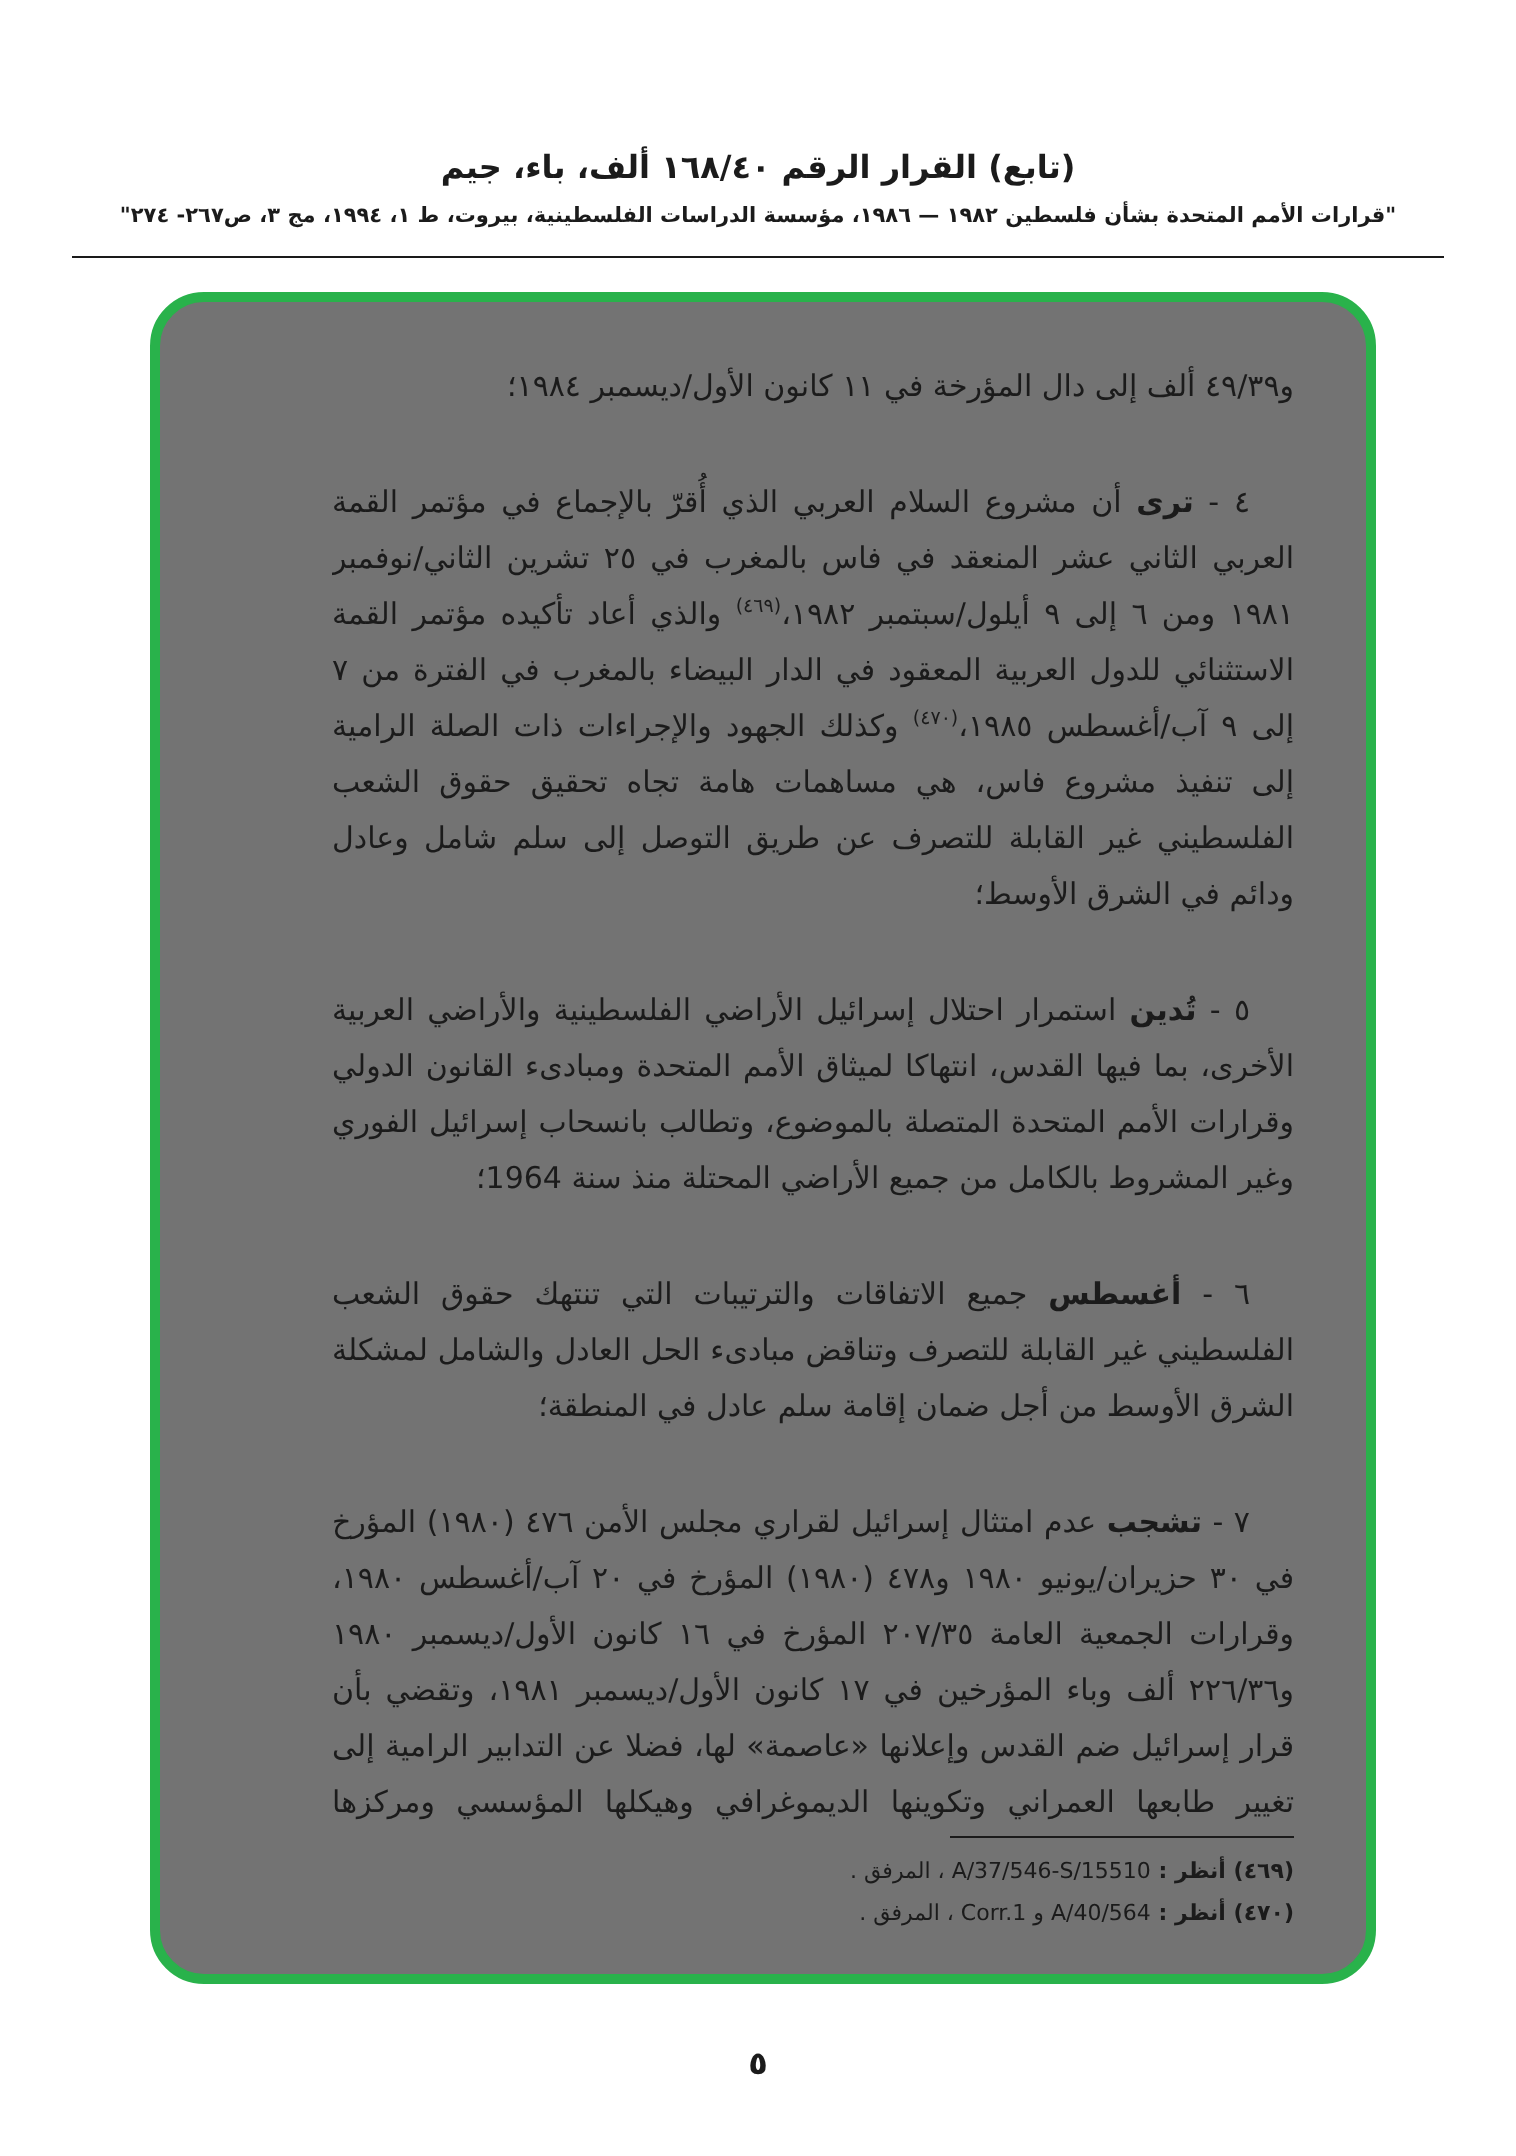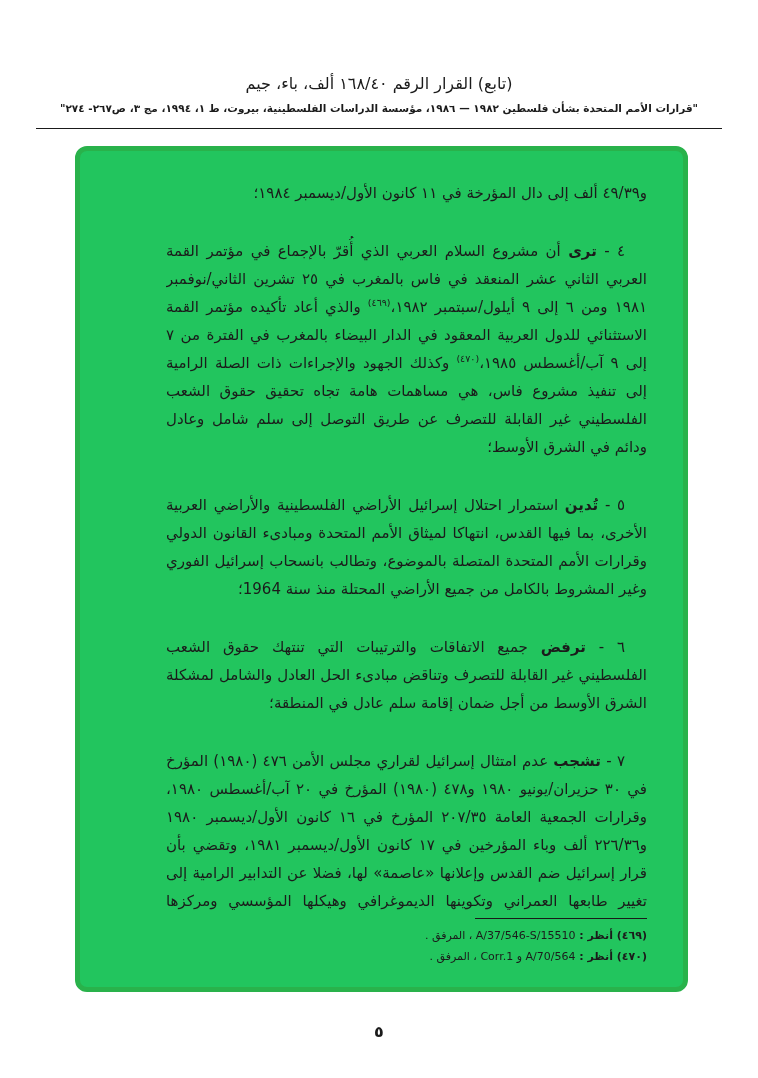--- a/index.html
+++ b/index.html
@@ -21,21 +21,21 @@
   .header {
     position: absolute;
     top: 74px;
     left: 0;
     width: 758px;
     text-align: center;
     direction: rtl;
   }
   .header-title {
     font-size: 16px;
-    font-weight: normal;
+    font-weight: bold;
     letter-spacing: 0.2px;
   }
   .header-sub {
     margin-top: 9px;
     font-size: 10.5px;
     font-weight: bold;
   }
   .header-rule {
     position: absolute;
     top: 128px;
@@ -46,22 +46,22 @@
   }
 
   
   .green-box {
     position: absolute;
     top: 146px;
     left: 75px;
     width: 613px;
     height: 846px;
     border: 5px solid #29b24b;
-    border-radius: 12px;
-    background: #22c55e;
+    border-radius: 27px;
+    background: #737373;
     box-sizing: border-box;
     padding: 28px 36px 20px 86px;
     display: flex;
     flex-direction: column;
   }
 
   
   .box-text {
     flex: 1 1 auto;
     min-height: 0;
@@ -122,31 +122,31 @@
   <div class="green-box" style="border-color: rgb(41, 178, 75);">
 
     <div class="box-text">
 
       <p class="cont"><span>و٤٩/٣٩ ألف إلى دال المؤرخة في ١١ كانون الأول/ديسمبر ١٩٨٤؛</span></p>
 
       <p class="item"><span>٤ - </span><span class="verb">ترى</span><span> أن مشروع السلام العربي الذي أُقرّ بالإجماع في مؤتمر القمة العربي الثاني عشر المنعقد في فاس بالمغرب في ٢٥ تشرين الثاني/نوفمبر ١٩٨١ ومن ٦ إلى ٩ أيلول/سبتمبر ١٩٨٢،</span><sup class="fn">(٤٦٩)</sup><span> والذي أعاد تأكيده مؤتمر القمة الاستثنائي للدول العربية المعقود في الدار البيضاء بالمغرب في الفترة من ٧ إلى ٩ آب/أغسطس ١٩٨٥،</span><sup class="fn">(٤٧٠)</sup><span> وكذلك الجهود والإجراءات ذات الصلة الرامية إلى تنفيذ مشروع فاس، هي مساهمات هامة تجاه تحقيق حقوق الشعب الفلسطيني غير القابلة للتصرف عن طريق التوصل إلى سلم شامل وعادل ودائم في الشرق الأوسط؛</span></p>
 
       <p class="item"><span>٥ - </span><span class="verb">تُدين</span><span> استمرار احتلال إسرائيل الأراضي الفلسطينية والأراضي العربية الأخرى، بما فيها القدس، انتهاكا لميثاق الأمم المتحدة ومبادىء القانون الدولي وقرارات الأمم المتحدة المتصلة بالموضوع، وتطالب بانسحاب إسرائيل الفوري وغير المشروط بالكامل من جميع الأراضي المحتلة منذ سنة 1964؛</span></p>
 
-      <p class="item"><span>٦ - </span><span class="verb">ترفض</span><span> جميع الاتفاقات والترتيبات التي تنتهك حقوق الشعب الفلسطيني غير القابلة للتصرف وتناقض مبادىء الحل العادل والشامل لمشكلة الشرق الأوسط من أجل ضمان إقامة سلم عادل في المنطقة؛</span></p>
+      <p class="item"><span>٦ - </span><span class="verb">أغسطس</span><span> جميع الاتفاقات والترتيبات التي تنتهك حقوق الشعب الفلسطيني غير القابلة للتصرف وتناقض مبادىء الحل العادل والشامل لمشكلة الشرق الأوسط من أجل ضمان إقامة سلم عادل في المنطقة؛</span></p>
 
       <p class="item"><span>٧ - </span><span class="verb">تشجب</span><span> عدم امتثال إسرائيل لقراري مجلس الأمن ٤٧٦ (١٩٨٠) المؤرخ في ٣٠ حزيران/يونيو ١٩٨٠ و٤٧٨ (١٩٨٠) المؤرخ في ٢٠ آب/أغسطس ١٩٨٠، وقرارات الجمعية العامة ٢٠٧/٣٥ المؤرخ في ١٦ كانون الأول/ديسمبر ١٩٨٠ و٢٢٦/٣٦ ألف وباء المؤرخين في ١٧ كانون الأول/ديسمبر ١٩٨١، وتقضي بأن قرار إسرائيل ضم القدس وإعلانها «عاصمة» لها، فضلا عن التدابير الرامية إلى تغيير طابعها العمراني وتكوينها الديموغرافي وهيكلها المؤسسي ومركزها القانوني، باطلة ولاغية، وتطالب</span></p>
 
     </div>
 
     <div class="footnotes">
       <div class="fn-rule"></div>
 
       <div class="fn-line"><span class="fn-bold">(٤٦٩) </span><span class="fn-bold">أنظر : </span><span>A/37/546-S/15510</span><span> ، المرفق .</span></div>
 
-      <div class="fn-line"><span class="fn-bold">(٤٧٠) </span><span class="fn-bold">أنظر : </span><span>A/70/564 و Corr.1</span><span> ، المرفق .</span></div>
+      <div class="fn-line"><span class="fn-bold">(٤٧٠) </span><span class="fn-bold">أنظر : </span><span>A/40/564 و Corr.1</span><span> ، المرفق .</span></div>
     </div>
 
   </div>
 
   <div class="page-num">٥</div>
 
 </div>
 
 </body></html>

